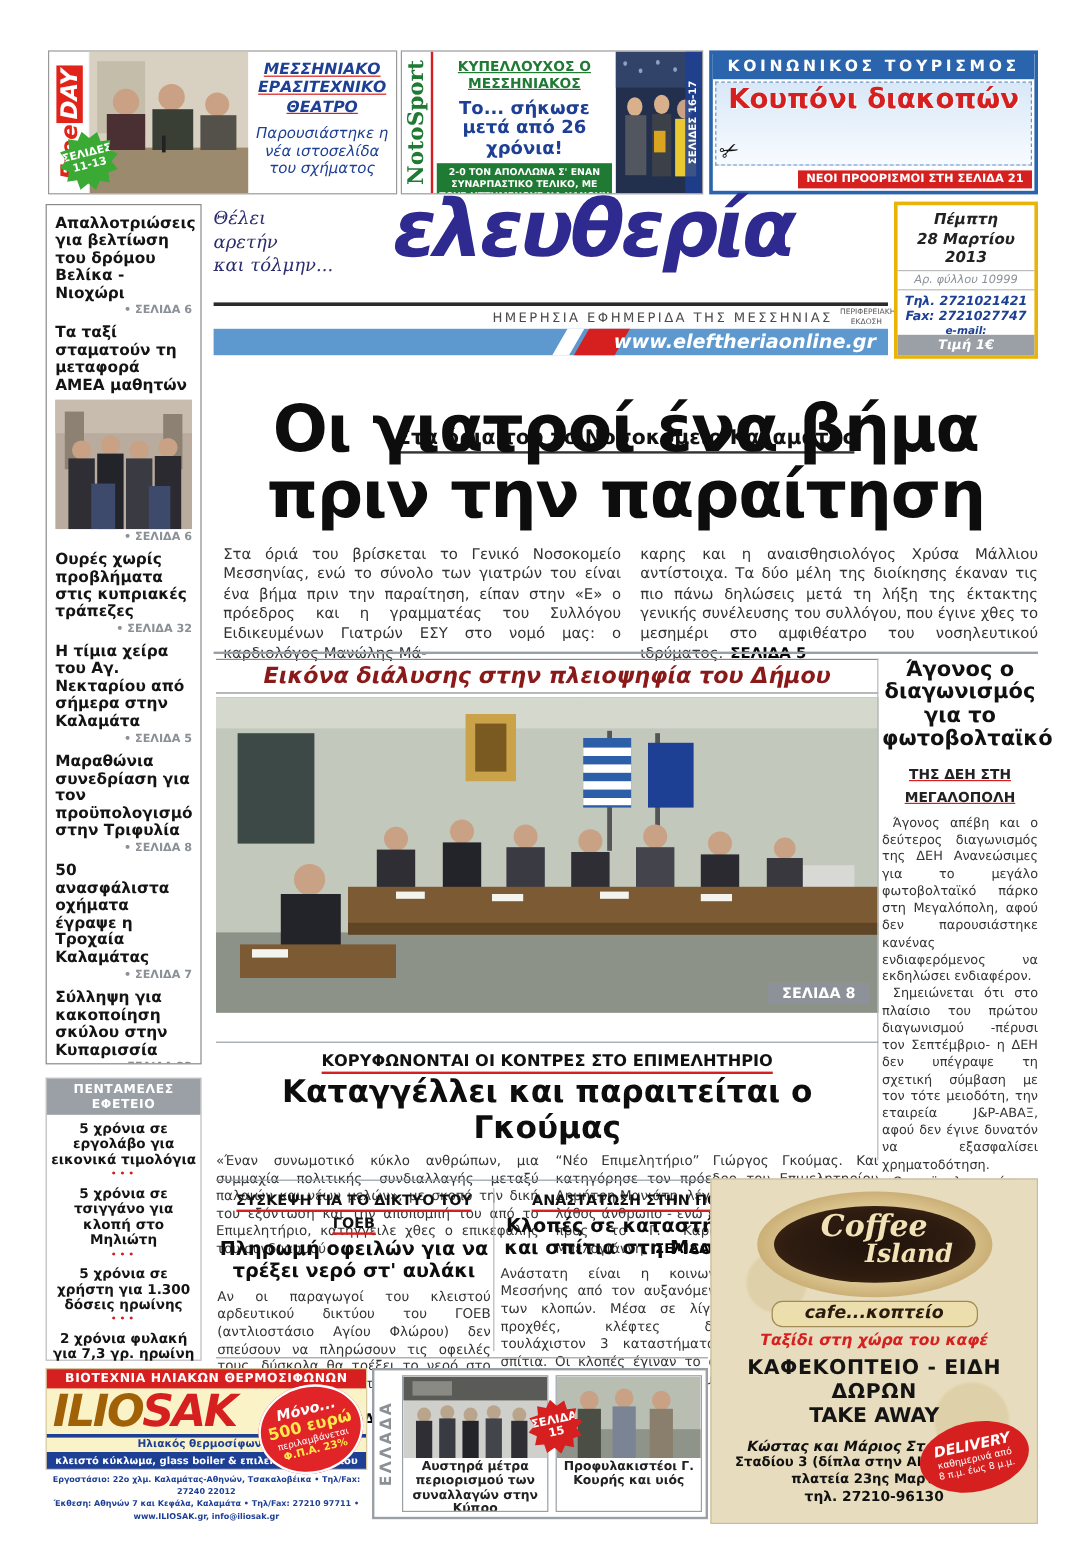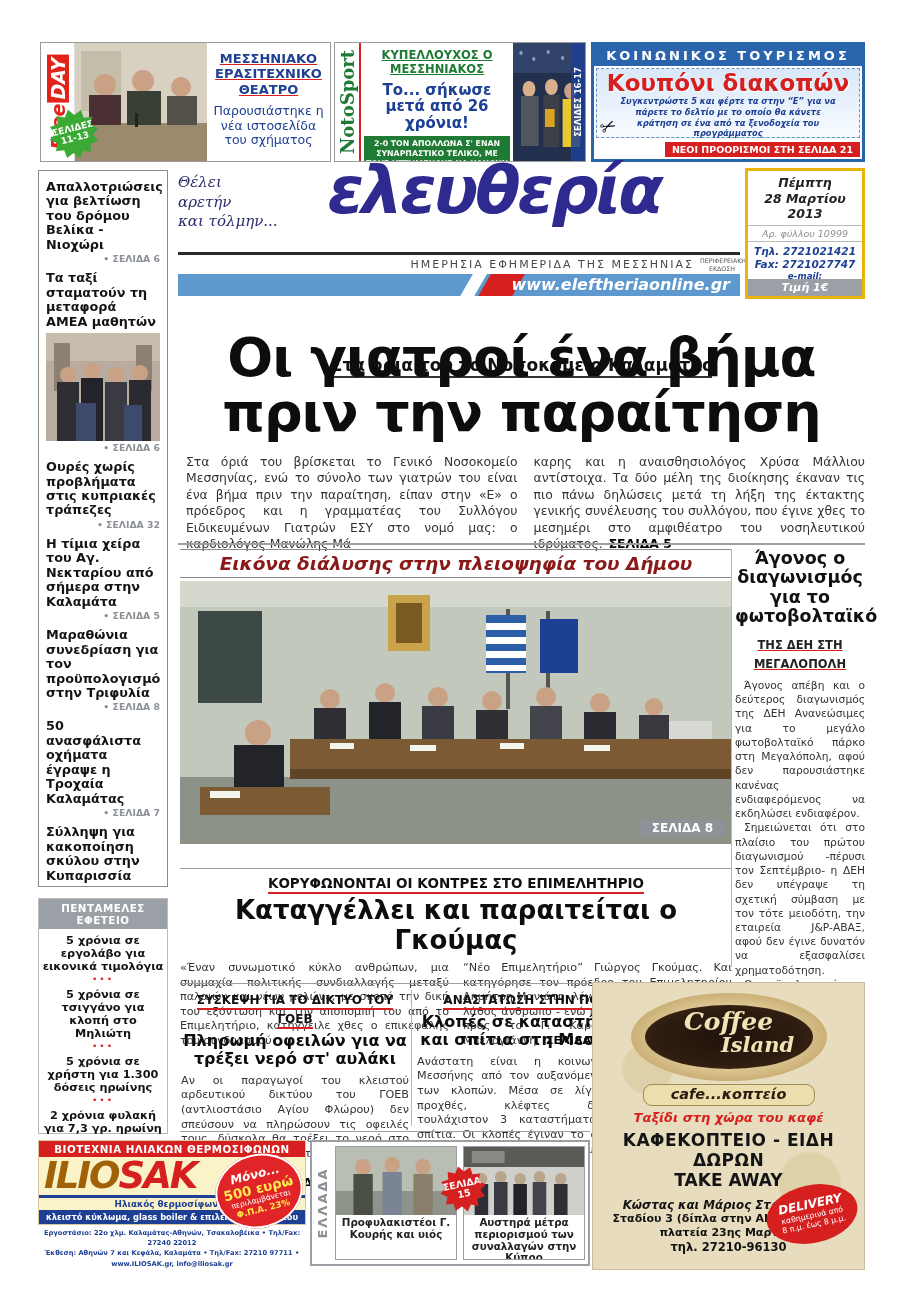--- a/index.html
+++ b/index.html
@@ -20,21 +20,21 @@
     display:flex; align-items:center; gap:1px; font-style:italic; font-weight:800; font-size:19px;}
   .fd-free { color:#e2231a; }
   .fd-day { background:#e2231a; color:#fff; padding:0 3px; }
   .fd-photo { width:132px; position:relative; }
   .fd-photo svg { display:block; width:100%; height:100%; }
   .starburst { clip-path:polygon(100% 50%,86.7% 59.8%,93.3% 75%,76.9% 76.9%,75% 93.3%,59.8% 86.7%,50% 100%,40.2% 86.7%,25% 93.3%,23.1% 76.9%,6.7% 75%,13.3% 59.8%,0% 50%,13.3% 40.2%,6.7% 25%,23.1% 23.1%,25% 6.7%,40.2% 13.3%,50% 0%,59.8% 13.3%,75% 6.7%,76.9% 23.1%,93.3% 25%,86.7% 40.2%); }
   .fd-badge { position:absolute; left:-26px; bottom:2px; width:50px; height:50px;
     background:#3aaa35; color:#fff; font-weight:700; font-size:9px; line-height:1.1;
     display:flex; align-items:center; justify-content:center; text-align:center;
     transform:rotate(-14deg); z-index:3; }
-  .fd-text { flex:1; padding:8px 4px 4px; text-align:center; }
+  .fd-text { flex:1; padding:8px 4px 4px; text-align:center;font-style:italic; }
   .fd-title { color:#1d3f94; font-weight:700; font-size:13px; line-height:1.18;
     text-decoration:underline; text-decoration-color:#d6201f; }
   .fd-sub { color:#1d3f94; font-size:12.5px; line-height:1.18; margin-top:7px; }
 
   .notosport { left:334px; top:42px; width:252px; height:120px; }
   .ns-logo { width:26px; position:relative; border-right:2px solid #d6201f; }
   .ns-logo-inner { position:absolute; left:50%; top:50%;
     transform:translate(-50%,-50%) rotate(-90deg); white-space:nowrap;
     font-family:"DejaVu Serif",serif; font-weight:800; font-size:18px; color:#1f7a33; }
   .ns-main { width:152px; padding:6px 3px 4px; text-align:center; }
@@ -286,21 +286,20 @@
       <div class="ns-pages">
         <span>ΣΕΛΙΔΕΣ 16-17</span>
       </div>
     </div>
   </div>
 
   <div class="abs promo coupon">
     <div class="cp-header">ΚΟΙΝΩΝΙΚΟΣ ΤΟΥΡΙΣΜΟΣ</div>
     <div class="cp-body">
       <div class="cp-title">Κουπόνι διακοπών</div>
-      <div class="cp-text">Συγκεντρώστε 5 και φέρτε τα στην “Ε” για να πάρετε το δελτίο με το οποίο θα κάνετε κράτηση σε ένα από τα ξενοδοχεία του προγράμματος</div>
       <div class="cp-scissors">✂</div>
     </div>
     <div class="cp-footer">ΝΕΟΙ ΠΡΟΟΡΙΣΜΟΙ ΣΤΗ ΣΕΛΙΔΑ 21</div>
   </div>
 
   <div class="abs motto">
     <div>Θέλει</div>
     <div>αρετήν</div>
     <div>και τόλμην...</div>
   </div>
@@ -539,48 +538,48 @@
     </div>
   </div>
 
   <div class="abs ellada">
     <div class="el-label">
       <span>ΕΛΛΑΔΑ</span>
     </div>
     <div class="el-card">
       <div class="el-photo">
         <svg viewBox="0 0 124 68" preserveAspectRatio="none">
-          <rect width="124" height="68" fill="#b9beb2"></rect>
-          <rect y="44" width="124" height="24" fill="#8f948a"></rect>
-          <circle cx="28" cy="20" r="8" fill="#c9a184"></circle>
-            <rect x="18" y="27" width="20" height="41" fill="#4a4e44"></rect>
-          <circle cx="58" cy="18" r="8" fill="#c9a184"></circle>
-            <rect x="48" y="25" width="20" height="43" fill="#7a8494"></rect>
-          <circle cx="90" cy="20" r="8" fill="#c9a184"></circle>
-            <rect x="80" y="27" width="20" height="41" fill="#8a7f6d"></rect>
-        </svg>
-      </div>
-      <div class="el-cap">Προφυλακιστέοι Γ. Κουρής και υιός</div>
-    </div>
-    <div class="el-card">
-      <div class="el-photo">
-        <svg viewBox="0 0 124 68" preserveAspectRatio="none">
           <rect width="124" height="68" fill="#cfcfcb"></rect>
           <rect y="0" width="124" height="20" fill="#5a5a56"></rect>
           <rect x="8" y="4" width="34" height="12" fill="#8a8a84"></rect>
           <circle cx="18" cy="32" r="6" fill="#b9a48c"></circle>
             <rect x="11" y="37" width="14" height="31" fill="#2e2e34"></rect>
           <circle cx="38" cy="30" r="6" fill="#b9a48c"></circle>
             <rect x="31" y="35" width="14" height="33" fill="#3a3a42"></rect>
           <circle cx="58" cy="32" r="6" fill="#b9a48c"></circle>
             <rect x="51" y="37" width="14" height="31" fill="#23232a"></rect>
           <circle cx="78" cy="30" r="6" fill="#b9a48c"></circle>
             <rect x="71" y="35" width="14" height="33" fill="#44444c"></rect>
           <circle cx="100" cy="32" r="6" fill="#b9a48c"></circle>
             <rect x="93" y="37" width="14" height="31" fill="#2e2e34"></rect>
         </svg>
       </div>
       <div class="el-cap">Αυστηρά μέτρα περιορισμού των συναλλαγών στην Κύπρο</div>
     </div>
+    <div class="el-card">
+      <div class="el-photo">
+        <svg viewBox="0 0 124 68" preserveAspectRatio="none">
+          <rect width="124" height="68" fill="#b9beb2"></rect>
+          <rect y="44" width="124" height="24" fill="#8f948a"></rect>
+          <circle cx="28" cy="20" r="8" fill="#c9a184"></circle>
+            <rect x="18" y="27" width="20" height="41" fill="#4a4e44"></rect>
+          <circle cx="58" cy="18" r="8" fill="#c9a184"></circle>
+            <rect x="48" y="25" width="20" height="43" fill="#7a8494"></rect>
+          <circle cx="90" cy="20" r="8" fill="#c9a184"></circle>
+            <rect x="80" y="27" width="20" height="41" fill="#8a7f6d"></rect>
+        </svg>
+      </div>
+      <div class="el-cap">Προφυλακιστέοι Γ. Κουρής και υιός</div>
+    </div>
     <div class="el-badge starburst">ΣΕΛΙΔΑ 15</div>
   </div>
 
 </div>
 
 </body></html>

